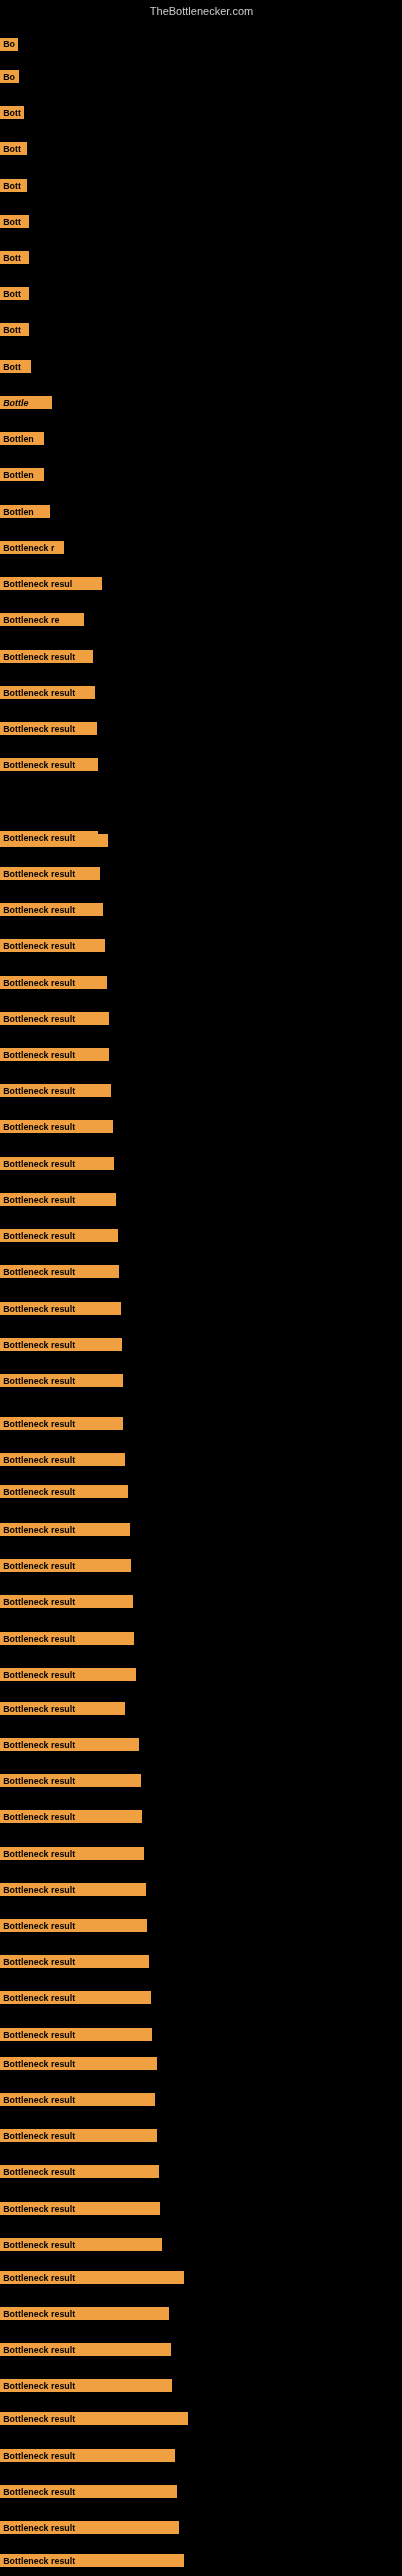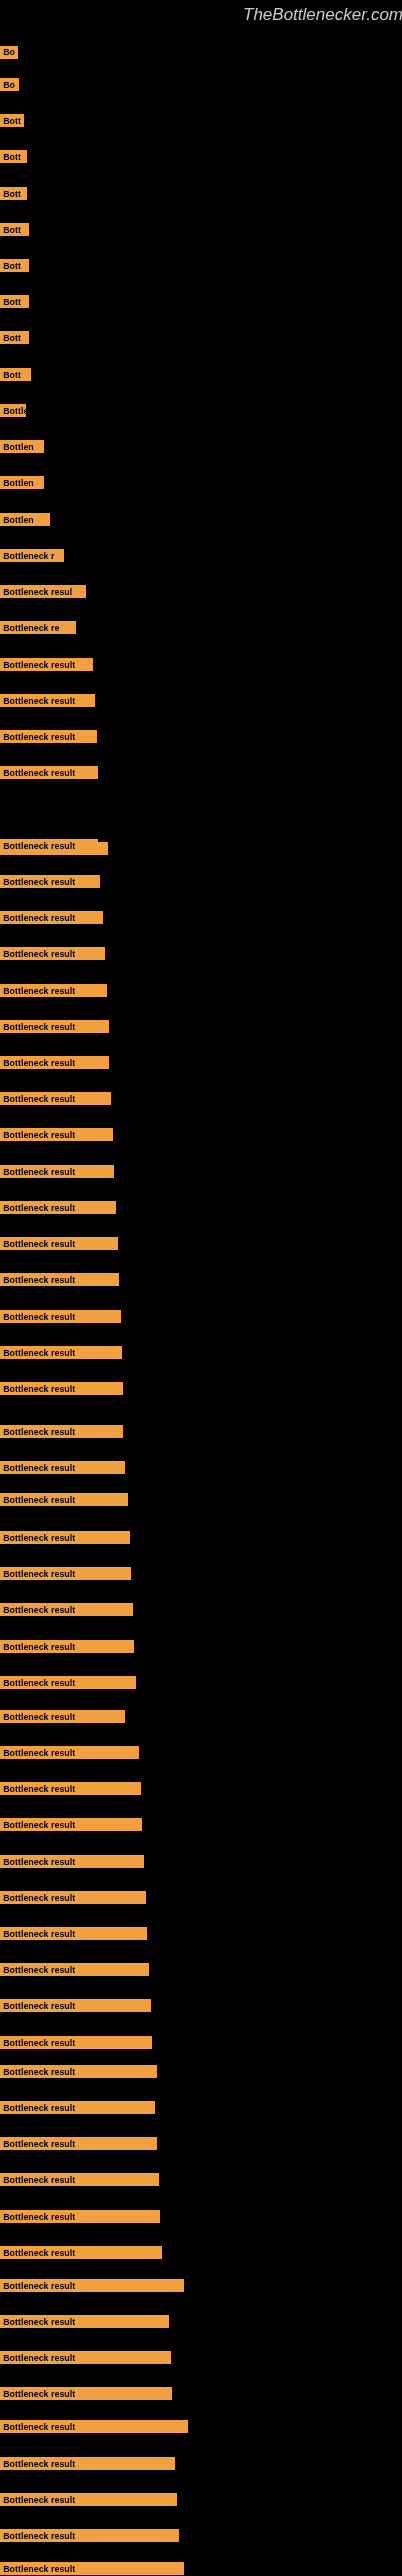--- a/index.html
+++ b/index.html
@@ -11,25 +11,24 @@
     body {
       background-color: #000000;
       width: 403px;
       min-height: 2576px;
       font-family: Arial, sans-serif;
       position: relative;
     }
 
     .site-title {
       color: #cccccc;
-      font-size: 17px;
-      text-align: right;
+      font-size: 11px;
+      text-align: center;
       padding: 4.8px 0 3.2px 0;
       display: block;
-      font-style: italic;
     }
 
     .bottleneck-label {
       background-color: #f0a040;
       color: #000;
       font-size: 8.9px;
       font-weight: bold;
       padding: 1.6px 3.2px;
       white-space: nowrap;
       overflow: hidden;
@@ -44,27 +43,27 @@
 <div style="position: absolute; top: 17.7px; left: 0px;"><span class="bottleneck-label" style="width: 17.7px; display: inline-block;">Bo</span></div>
     <div style="position: absolute; top: 50px; left: 0px;"><span class="bottleneck-label" style="width: 19.3px; display: inline-block;">Bo</span></div>
     <div style="position: absolute; top: 86px; left: 0px;"><span class="bottleneck-label" style="width: 24px; display: inline-block;">Bott</span></div>
     <div style="position: absolute; top: 122px; left: 0px;"><span class="bottleneck-label" style="width: 26.6px; display: inline-block;">Bott</span></div>
     <div style="position: absolute; top: 159px; left: 0px;"><span class="bottleneck-label" style="width: 26.6px; display: inline-block;">Bott</span></div>
     <div style="position: absolute; top: 195px; left: 0px;"><span class="bottleneck-label" style="width: 29px; display: inline-block;">Bott</span></div>
     <div style="position: absolute; top: 231px; left: 0px;"><span class="bottleneck-label" style="width: 29px; display: inline-block;">Bott</span></div>
     <div style="position: absolute; top: 267px; left: 0px;"><span class="bottleneck-label" style="width: 29px; display: inline-block;">Bott</span></div>
     <div style="position: absolute; top: 303px; left: 0px;"><span class="bottleneck-label" style="width: 29px; display: inline-block;">Bott</span></div>
     <div style="position: absolute; top: 340px; left: 0px;"><span class="bottleneck-label" style="width: 31px; display: inline-block;">Bott</span></div>
-    <div style="position: absolute; top: 376px; left: 0px;"><span class="bottleneck-label" style="width: 26px; display: inline-block;">Bottle</span></div>
+    <div style="position: absolute; top: 376px; left: 0px;"><span class="bottleneck-label" style="width: 52px; display: inline-block; font-style: italic;">Bottle</span></div>
     <div style="position: absolute; top: 412px; left: 0px;"><span class="bottleneck-label" style="width: 44px; display: inline-block;">Bottlen</span></div>
     <div style="position: absolute; top: 448px; left: 0px;"><span class="bottleneck-label" style="width: 44px; display: inline-block;">Bottlen</span></div>
     <div style="position: absolute; top: 485px; left: 0px;"><span class="bottleneck-label" style="width: 50px; display: inline-block;">Bottlen</span></div>
     <div style="position: absolute; top: 521px; left: 0px;"><span class="bottleneck-label" style="width: 64px; display: inline-block;">Bottleneck r</span></div>
-    <div style="position: absolute; top: 557px; left: 0px;"><span class="bottleneck-label" style="width: 86px; display: inline-block;">Bottleneck resul</span></div>
-    <div style="position: absolute; top: 593px; left: 0px;"><span class="bottleneck-label" style="width: 76px; display: inline-block;">Bottleneck re</span></div>
+    <div style="position: absolute; top: 557px; left: 0px;"><span class="bottleneck-label" style="width: 102px; display: inline-block;">Bottleneck resul</span></div>
+    <div style="position: absolute; top: 593px; left: 0px;"><span class="bottleneck-label" style="width: 84px; display: inline-block;">Bottleneck re</span></div>
     <div style="position: absolute; top: 630px; left: 0px;"><span class="bottleneck-label" style="width: 93px; display: inline-block;">Bottleneck result</span></div>
     <div style="position: absolute; top: 666px; left: 0px;"><span class="bottleneck-label" style="width: 95px; display: inline-block;">Bottleneck result</span></div>
     <div style="position: absolute; top: 702px; left: 0px;"><span class="bottleneck-label" style="width: 97px; display: inline-block;">Bottleneck result</span></div>
     <div style="position: absolute; top: 738px; left: 0px;"><span class="bottleneck-label" style="width: 98px; display: inline-block;">Bottleneck result</span></div>
     <div style="position: absolute; top: 774px; left: 0px;"><span class="bottleneck-label" style="width: 108px; display: inline-block; margin-top: 40px;">Bottleneck resu</span></div>
     <div style="position: absolute; top: 811px; left: 0px;"><span class="bottleneck-label" style="width: 98px; display: inline-block;">Bottleneck result</span></div>
     <div style="position: absolute; top: 847px; left: 0px;"><span class="bottleneck-label" style="width: 100px; display: inline-block;">Bottleneck result</span></div>
     <div style="position: absolute; top: 883px; left: 0px;"><span class="bottleneck-label" style="width: 103px; display: inline-block;">Bottleneck result</span></div>
     <div style="position: absolute; top: 919px; left: 0px;"><span class="bottleneck-label" style="width: 105px; display: inline-block;">Bottleneck result</span></div>
     <div style="position: absolute; top: 956px; left: 0px;"><span class="bottleneck-label" style="width: 107px; display: inline-block;">Bottleneck result</span></div>

